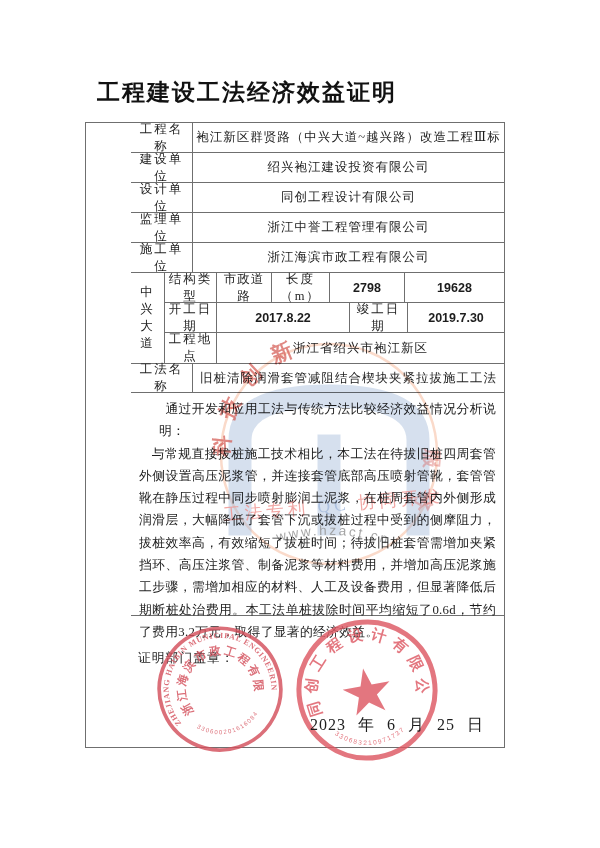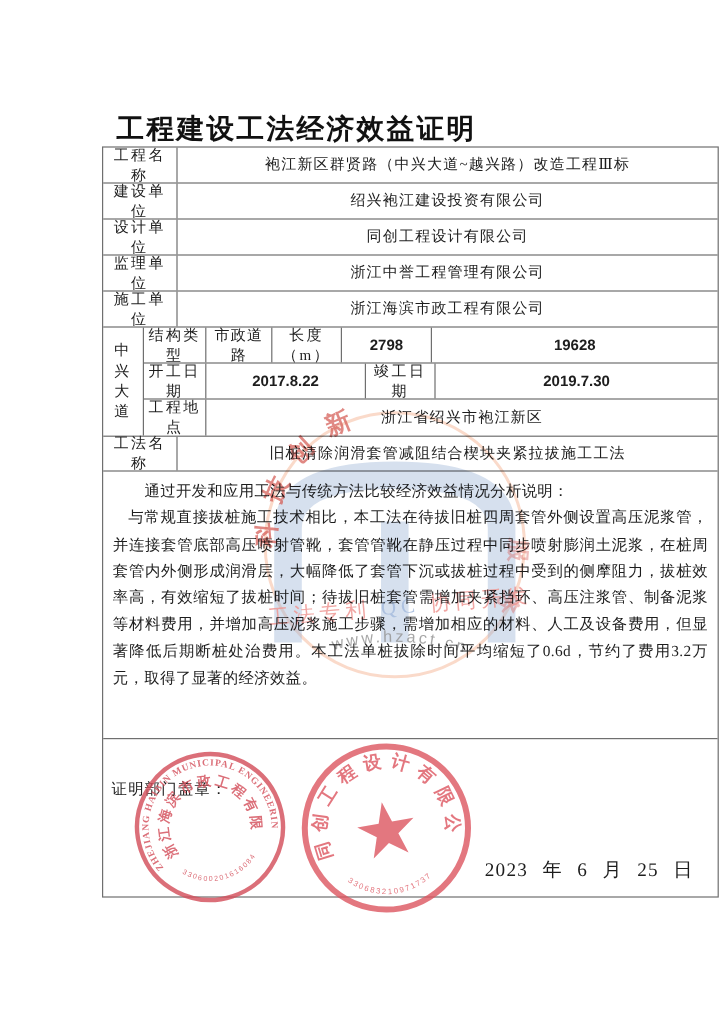--- a/index.html
+++ b/index.html
@@ -1,24 +1,24 @@
 <!DOCTYPE html>
 <html><head>
 <meta charset="utf-8">
 <style>
   html,body{margin:0;padding:0;background:#ffffff;}
   body{width:600px;height:848px;position:relative;overflow:hidden;
        font-family:"Liberation Serif","DejaVu Serif",serif;color:#1d1d1d;}
 
-  .title{position:absolute;top:92px;left:0;width:494px;text-align:center;
+  .title{position:absolute;top:77px;left:0;width:494px;text-align:center;
          font-family:"Liberation Sans","DejaVu Sans",sans-serif;
          font-weight:bold;font-size:23px;letter-spacing:2px;color:#111;}
 
-  .doc-table{position:absolute;left:85px;top:122px;width:514px;
-             border:1px solid #6f6f6f;box-sizing:border-box;background:transparent;z-index:2;}
+  .doc-table{position:absolute;left:85px;top:122px;width:420px;
+             border:1px solid #6f6f6f;box-sizing:border-box;background:transparent;z-index:2;padding-left:45px;}
   .row{display:flex;border-bottom:1px solid #6f6f6f;box-sizing:border-box;}
   .row:last-child{border-bottom:none;}
   .cell{box-sizing:border-box;display:flex;align-items:center;justify-content:center;
         font-size:12.5px;letter-spacing:1px;text-align:center;padding:2px 3px;}
   .cell.rb{border-right:1px solid #6f6f6f;}
   .lbl{letter-spacing:2px;}
   .num{font-family:"Liberation Sans","DejaVu Sans",sans-serif;font-weight:600;letter-spacing:0;}
   .h30{height:30px;}
   .grow{flex:1 1 auto;}
 

